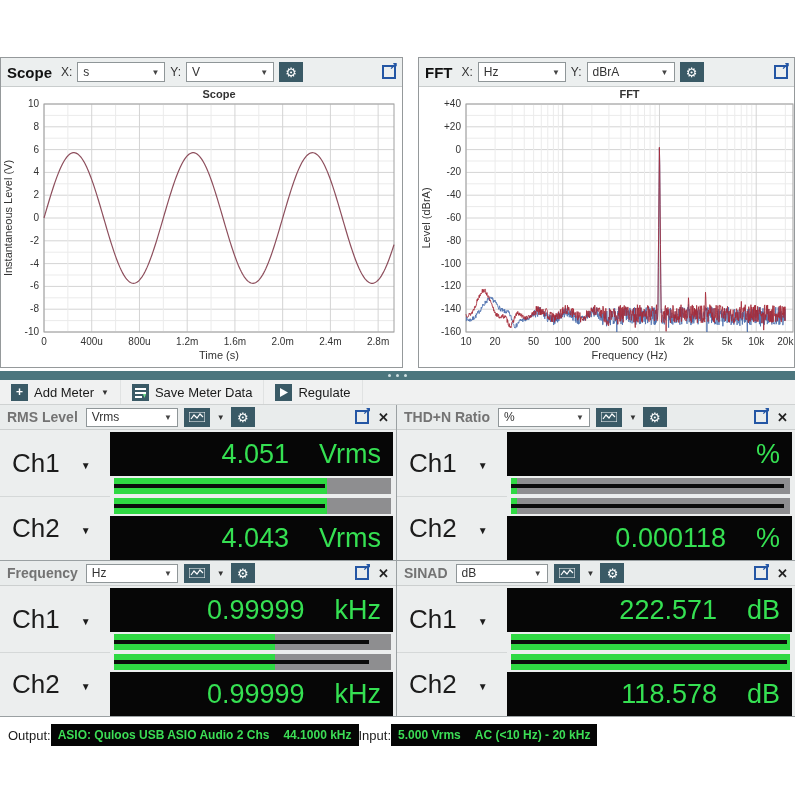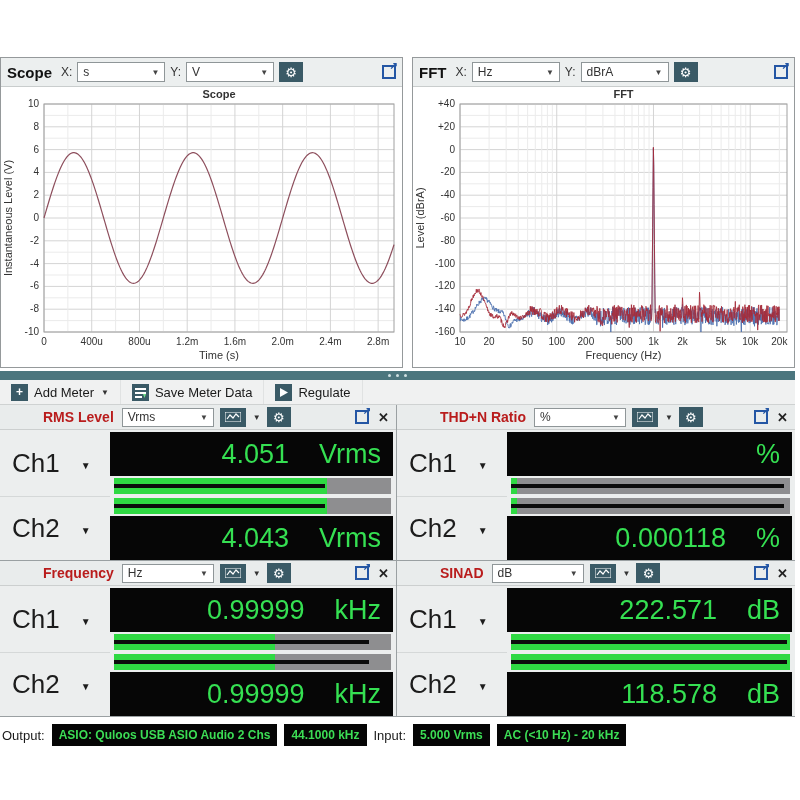--- a/index.html
+++ b/index.html
@@ -1,21 +1,21 @@
 <!DOCTYPE html>
 <html><head>
 <meta charset="utf-8">
 <style>
   * { box-sizing: border-box; margin: 0; padding: 0; }
   body { font-family: "Liberation Sans", sans-serif; background: #fff; }
   .page { width: 800px; height: 800px; background: #fff; position: relative; overflow: hidden; }
   .app { position: absolute; top: 57px; left: 0; width: 795px; }
 
   
-  .charts-row { display: flex; gap: 9px; height: 311px; }
+  .charts-row { display: flex; gap: 15px; height: 311px; }
   .chart-panel { border: 1px solid #95999b; background: #fff; overflow: hidden; }
   .chart-panel.scope { width: 403px; }
   .chart-panel.fft { flex: 1; }
   .panel-header { height: 29px; background: #ecefef; border-bottom: 1px solid #c9cdcd;
     display: flex; align-items: center; padding: 0 6px; gap: 5px; }
   .panel-title { font-size: 15px; font-weight: bold; color: #111; margin-right: 4px; }
   .axis-lab { font-size: 12px; color: #333; }
   .dropdown { height: 20px; width: 88px; background: #fff; border: 1px solid #8f9698;
     display: flex; align-items: center; justify-content: space-between; padding: 0 5px;
     font-size: 12px; color: #333; cursor: default; }
@@ -43,40 +43,40 @@
   .tb-ic { width: 17px; height: 17px; background: #3a5a66; color: #fff;
     display: flex; align-items: center; justify-content: center; font-size: 12px; font-weight: bold; }
   .tb-ic svg { display: block; }
 
   
   .meter-grid { display: grid; grid-template-columns: 396px 398px; grid-template-rows: 155px 155px;
     gap: 1px; background: #9aa0a2; border-bottom: 1px solid #9aa0a2; }
   .meter-panel { background: #eceeee; display: flex; flex-direction: column; overflow: hidden; }
   .meter-header { height: 25px; background: #e9ecec; border-bottom: 1px solid #cccfcf;
     display: flex; align-items: center; padding: 0 7px; gap: 6px; flex: none; }
-  .meter-title { font-size: 14px; font-weight: bold; color: #b91c1c; margin-right: 2px; margin-left: 36px; }
+  .meter-title { font-size: 14px; font-weight: bold; color: #737373; margin-right: 2px; }
   .meter-header .dropdown { width: 92px; height: 19px; }
   .graph-btn { width: 26px; height: 19px; background: #3a5a66;
     display: flex; align-items: center; justify-content: center; }
   .meter-body { flex: 1; display: flex; padding: 2px 3px 3px 0; }
   .ch-col { width: 110px; display: flex; flex-direction: column; }
   .ch-cell { flex: 1; display: flex; align-items: center; padding-left: 12px; gap: 21px; }
   .ch-cell.second { border-top: 1px solid #d5d8d8; }
   .ch-name { font-size: 26px; color: #1c1c1c; }
   .ch-arr { font-size: 10px; color: #1c1c1c; margin-top: 4px; }
   .readout-col { flex: 1; display: flex; flex-direction: column; justify-content: space-between; }
   .val-box { height: 44px; background: #060606; display: flex; align-items: center;
     justify-content: flex-end; gap: 30px; padding-right: 12px; }
   .val-num, .val-unit { font-size: 27px; color: #35e052; }
   .bar { height: 16px; background: #8e8e90; position: relative; margin: 2px 2px 2px 4px; }
   .bar-green { position: absolute; left: 0; top: 0; bottom: 0; background: #2fd943; }
   .bar-stripe { position: absolute; left: 0; top: 6px; height: 4px; background: #0c0c0c; }
 
   
-  .status-bar { height: 36px; display: flex; align-items: center; gap: 7px; padding: 0 2px;
+  .status-bar { height: 36px; display: flex; align-items: center; padding: 0 8px;
     background: #fff; }
   .status-lab { font-size: 13px; color: #1a1a1a; white-space: nowrap; }
   .chip { background: #050505; color: #3cdd55; font-size: 12px; font-weight: bold;
     padding: 4px 7px; white-space: nowrap; text-align: right; }
 </style>
 </head>
 <body>
 
 <div class="page">
   <div class="app">

